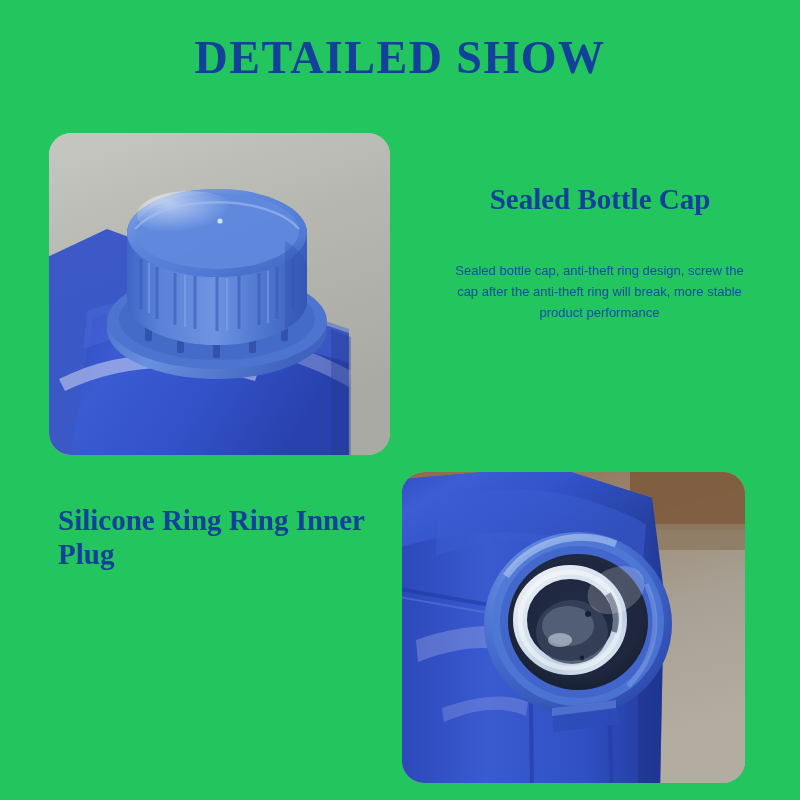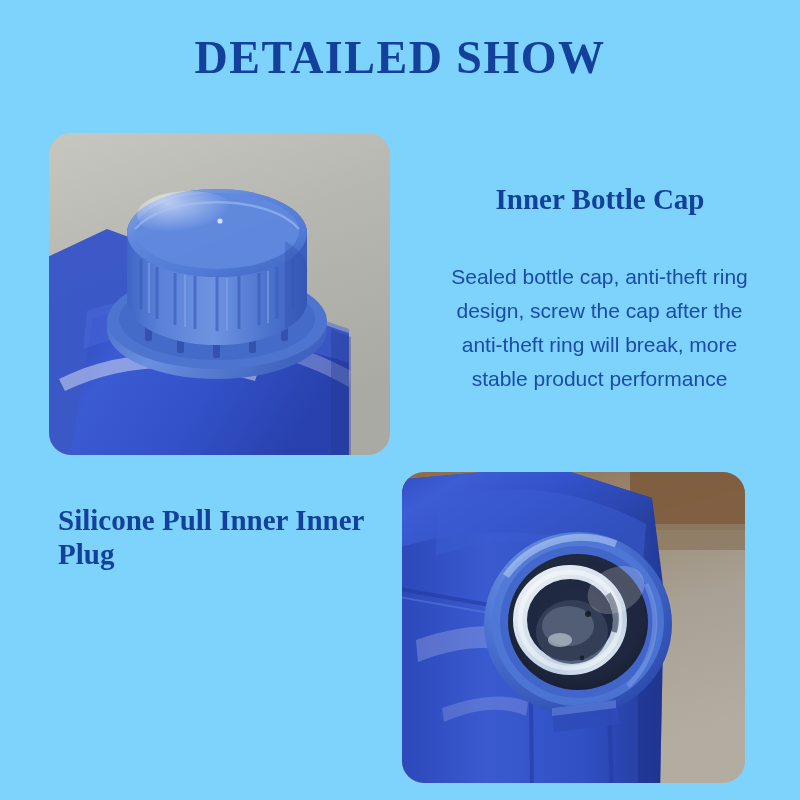--- a/index.html
+++ b/index.html
@@ -9,21 +9,21 @@
     height: 800px;
     background: #ffffff;
     font-family: "Liberation Sans", sans-serif;
     overflow: hidden;
   }
 
   .page {
     position: relative;
     width: 800px;
     height: 800px;
-    background: #7dd3fc;
+    background: #22c55e;
   }
 
   
   .page-title {
     position: absolute;
     top: 33px;
     left: 0;
     width: 800px;
     text-align: center;
     font-family: "Liberation Serif", "DejaVu Serif", serif;
@@ -79,21 +79,21 @@
     top: 503px;
     left: 58px;
     width: 340px;
     text-align: left;
     font-size: 29px;
   }
 
   .section-body {
     position: absolute;
     font-family: "Liberation Sans", sans-serif;
-    font-size: 21px;
+    font-size: 13px;
     line-height: 1.62;
     color: #1b4ba8;
     text-align: center;
   }
 
   #body-cap {
     top: 260px;
     left: 447px;
     width: 305px;
   }
@@ -196,25 +196,25 @@
       <ellipse cx="140" cy="82" rx="52" ry="24" fill="url(#sheen)"></ellipse>
 
       <circle cx="171" cy="88" r="2.6" fill="#cfe0f8"></circle>
 
       <path d="M 86 96 A 88 42 0 0 1 250 96" fill="none" stroke="#a8c3f2" stroke-width="2.5" opacity="0.55"></path>
 
       <path d="M 236 108 A 90 44 0 0 1 258 140 L 258 168 A 90 44 0 0 1 236 196 Z" fill="#2c4aa8" opacity="0.3"></path>
     </svg>
   </div>
 
-  <div class="section-heading" id="heading-cap">Inner Bottle Cap</div>
+  <div class="section-heading" id="heading-cap">Sealed Bottle Cap</div>
 
   <div class="section-body" id="body-cap">Sealed bottle cap, anti-theft ring design, screw the cap after the anti-theft ring will break, more stable product performance</div>
 
-  <div class="section-heading" id="heading-plug">Silicone Pull Inner Inner Plug</div>
+  <div class="section-heading" id="heading-plug">Silicone Ring Ring Inner Plug</div>
 
 
   <div class="photo" id="photo-plug">
     <svg viewBox="0 0 343 311" preserveAspectRatio="xMidYMid slice">
       <defs>
         <linearGradient id="floorGrad" x1="0" y1="0" x2="0.3" y2="1">
           <stop offset="0%" stop-color="#8d6a4a"></stop>
           <stop offset="30%" stop-color="#9b8b74"></stop>
           <stop offset="60%" stop-color="#a8a094"></stop>
           <stop offset="100%" stop-color="#b3aca1"></stop>

